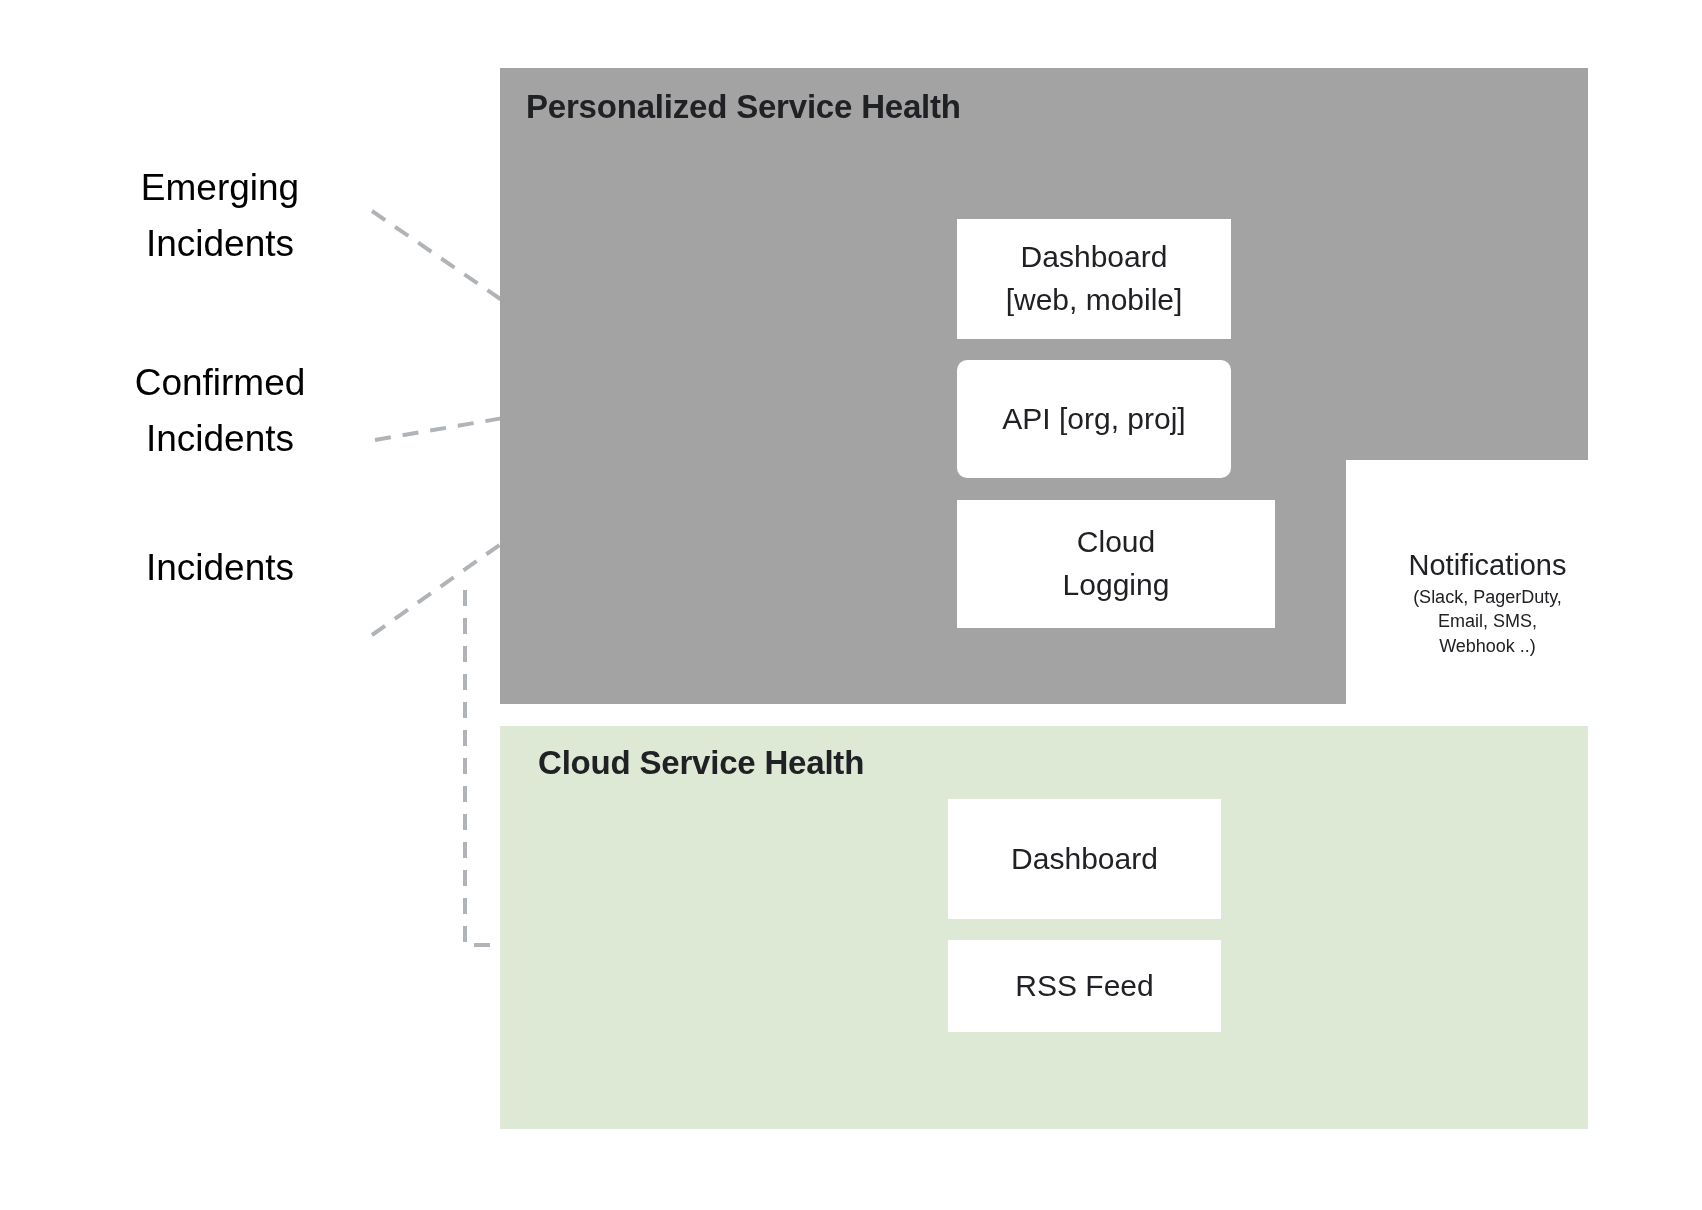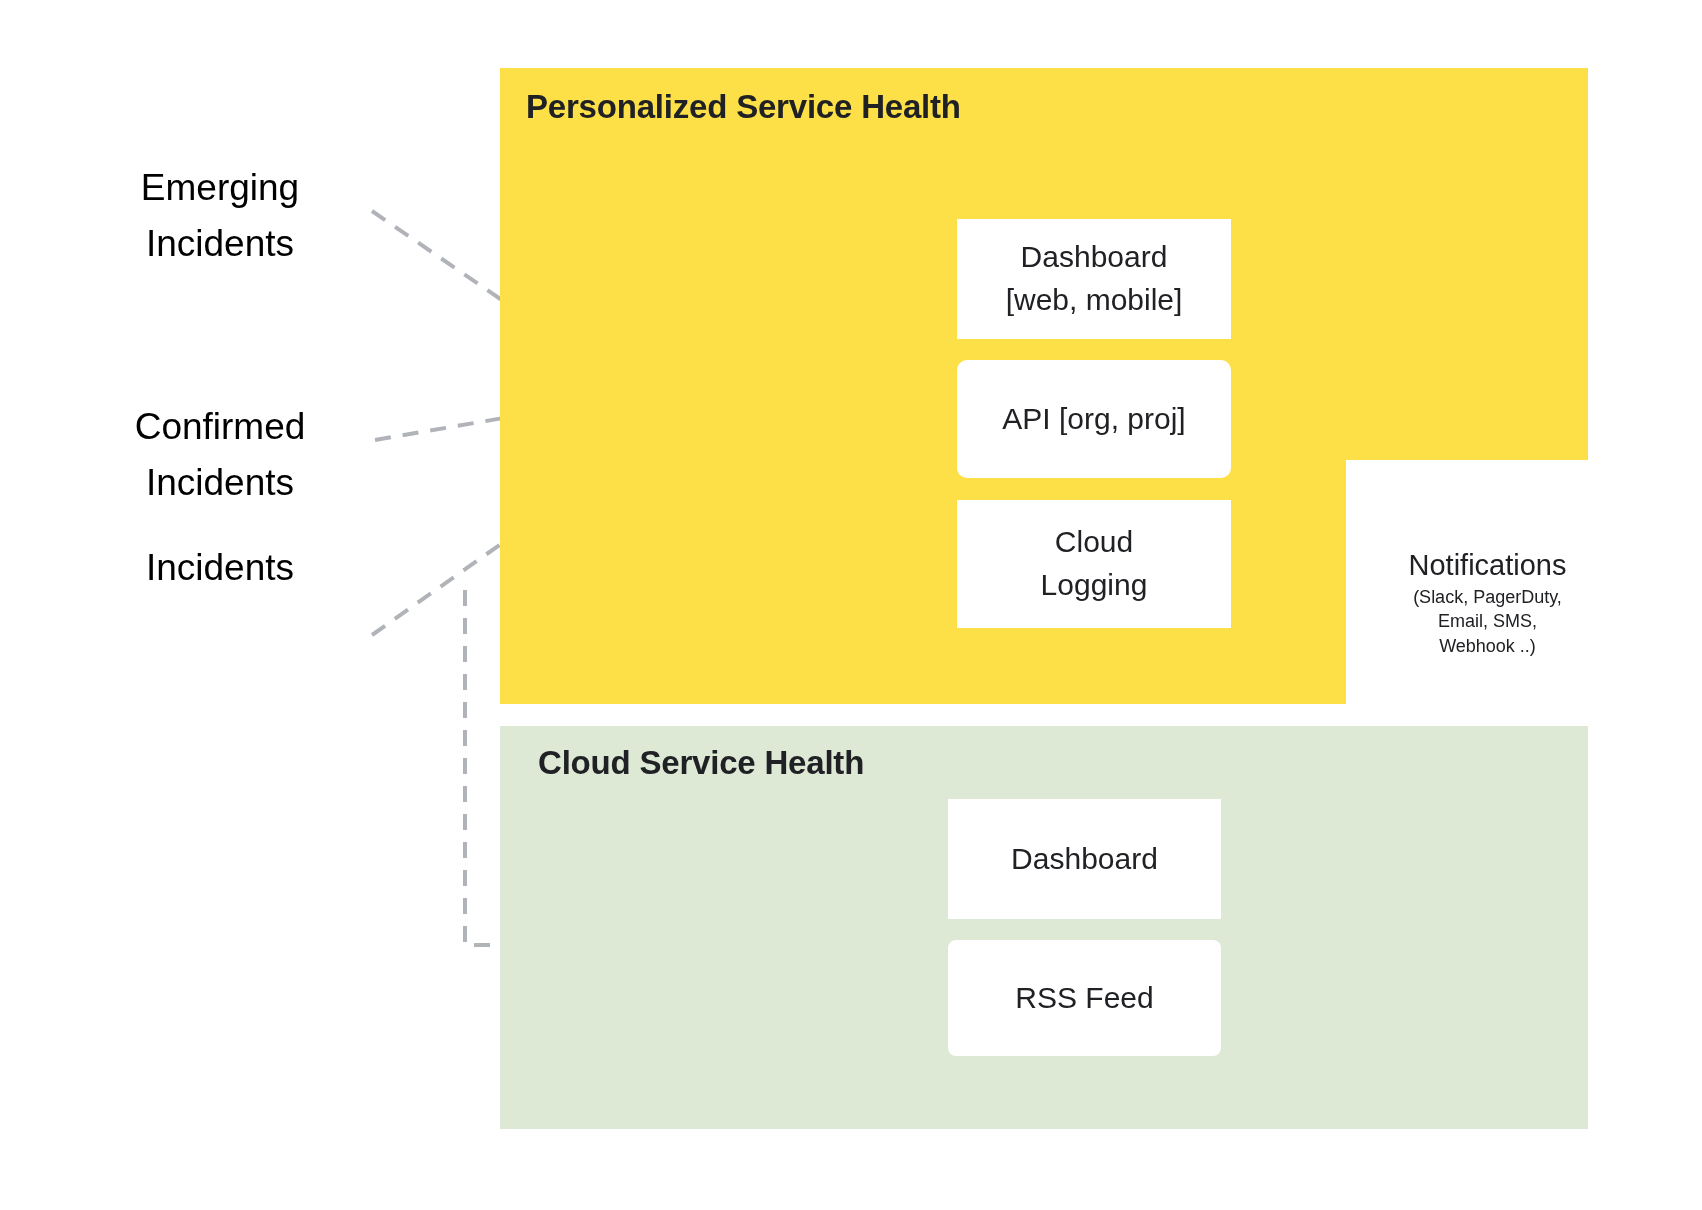--- a/index.html
+++ b/index.html
@@ -34,21 +34,21 @@
   }
   .panel-title {
     position: absolute;
     font-weight: bold;
     color: #202124;
     letter-spacing: -0.2px;
     white-space: nowrap;
   }
   #panel-psh {
     left: 500px; top: 68px; width: 1088px; height: 636px;
-    background: #fde047;
+    background: #a3a3a3;
   }
   #panel-psh .panel-title {
     left: 26px; top: 20px; font-size: 33px;
   }
   #panel-csh {
     left: 500px; top: 726px; width: 1088px; height: 403px;
     background: #dde8d5;
   }
   #panel-csh .panel-title {
     left: 26px; top: 18px; font-size: 33px; margin-left: 12px;
@@ -65,40 +65,40 @@
     color: #202124;
     font-size: 30px;
     line-height: 1.42;
     box-sizing: border-box;
     padding: 4px 10px;
   }
   .node-box .line { display: block; }
 
   #box-dashboard-web { left: 957px; top: 219px; width: 274px; height: 120px; }
   #box-api           { left: 957px; top: 360px; width: 274px; height: 118px; border-radius: 10px; }
-  #box-cloud-logging { left: 957px; top: 500px; width: 274px; height: 128px; }
+  #box-cloud-logging { left: 957px; top: 500px; width: 318px; height: 128px; }
   #box-notifications {
     left: 1346px; top: 460px; width: 283px; height: 284px;
     font-size: 29px; line-height: 1.36;
   }
   #box-notifications .sub { font-size: 18px; }
   #box-csh-dashboard { left: 948px; top: 799px; width: 273px; height: 120px; }
-  #box-csh-rss       { left: 948px; top: 940px; width: 273px; height: 116px; border-radius: 8px; }
+  #box-csh-rss       { left: 948px; top: 940px; width: 273px; height: 92px; }
 
   
   .src-label {
     position: absolute;
     text-align: center;
     color: #000000;
     font-size: 37px;
     line-height: 1.5;
     white-space: nowrap;
   }
   #label-emerging  { left: 60px; top: 160px;  width: 320px; }
-  #label-confirmed { left: 60px; top: 355px;  width: 320px; margin-top: 44px; }
+  #label-confirmed { left: 60px; top: 355px;  width: 320px; }
   #label-major     { left: 60px; top: 540px;  width: 320px; }
 
   
   #hub-node {
     position: absolute;
     left: 640px; top: 348px;
     width: 96px; height: 96px;
     border-radius: 50%;
     background: #fbfbfb;
     border: 2px solid #b7babd;

